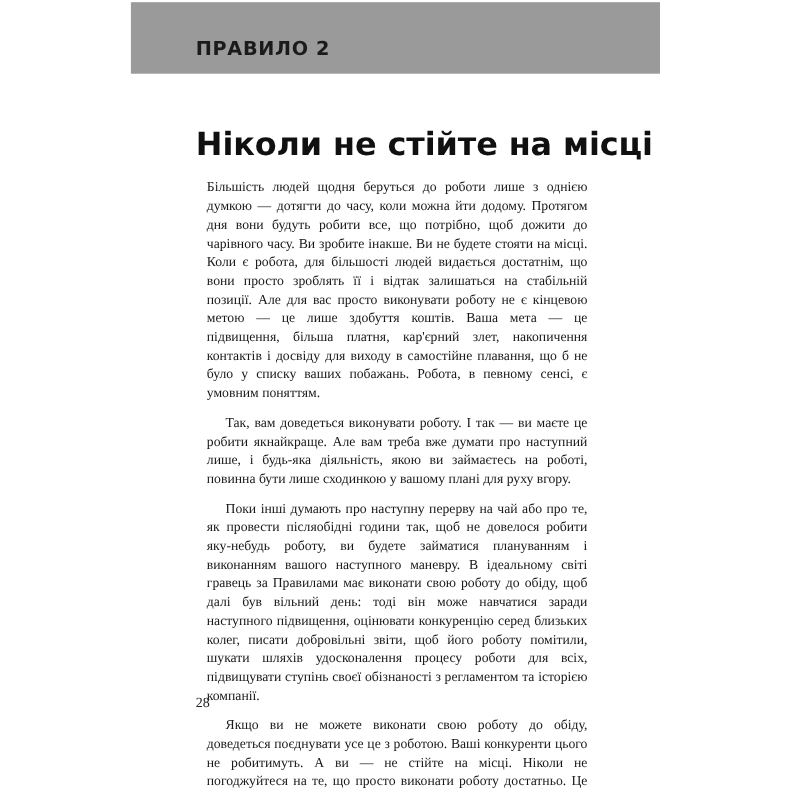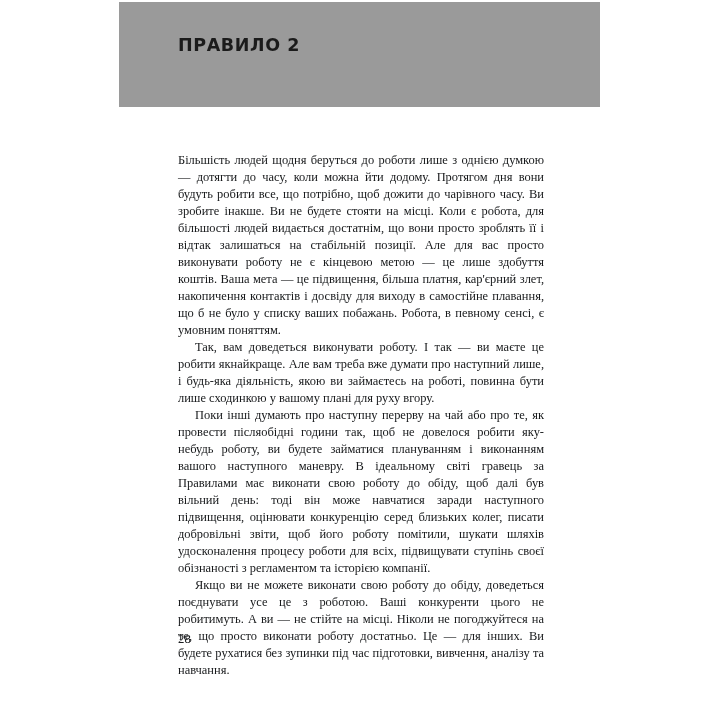--- a/index.html
+++ b/index.html
@@ -15,21 +15,21 @@
     overflow: hidden;
     font-family: "Liberation Serif", "DejaVu Serif", serif;
   }
 
   
   .rule-band {
     position: absolute;
     left: 119px;
     top: 2px;
     width: 481px;
-    height: 105px;
+    height: 65px;
     background: #9a9a9a;
   }
   .rule-band-label {
     position: absolute;
     left: 59px;
     top: 35px;
     font-family: "DejaVu Sans", "Liberation Sans", sans-serif;
     font-size: 17.5px;
     font-weight: 700;
     letter-spacing: 0.6px;
@@ -54,21 +54,21 @@
   }
 
   
   .text-column {
     position: absolute;
     left: 178px;
     top: 152px;
     width: 366px;
   }
   .body-par {
-    margin: 0;
+    margin: 10px;
     font-size: 12.45px;
     line-height: 17.0px;
     color: #16181a;
     text-align: justify;
     text-indent: 17px;
     hyphens: manual;
     -webkit-hyphens: manual;
     word-spacing: 0px;
   }
   .body-par.first {
@@ -87,20 +87,21 @@
 </style>
 </head>
 <body>
 
 <div class="page">
 
   <div class="rule-band">
     <div class="rule-band-label">ПРАВИЛО 2</div>
   </div>
 
+  <h1 class="chapter-title">Ніколи не стійте на місці</h1>
 
   <div class="text-column">
     <p class="body-par first">Більшість людей щодня беруться до роботи лише з однією думкою — дотягти до часу, коли можна йти додому. Протягом дня вони будуть робити все, що потрібно, щоб дожити до чарівного часу. Ви зробите інакше. Ви не будете стояти на місці. Коли є робота, для більшості людей видається достатнім, що вони просто зроблять її і відтак залишаться на стабільній позиції. Але для вас просто виконувати роботу не є кінцевою метою — це лише здобуття коштів. Ваша мета — це підвищення, більша платня, кар'єрний злет, накопичення контактів і досвіду для виходу в самостійне плавання, що б не було у списку ваших побажань. Робота, в певному сенсі, є умовним поняттям.</p>
     <p class="body-par">Так, вам доведеться виконувати роботу. І так — ви маєте це робити якнайкраще. Але вам треба вже думати про наступний лише, і будь-яка діяльність, якою ви займаєтесь на роботі, повинна бути лише сходинкою у вашому плані для руху вгору.</p>
     <p class="body-par">Поки інші думають про наступну перерву на чай або про те, як провести післяобідні години так, щоб не довелося робити яку-небудь роботу, ви будете займатися плануванням і виконанням вашого наступного маневру. В ідеальному світі гравець за Правилами має виконати свою роботу до обіду, щоб далі був вільний день: тоді він може навчатися заради наступного підвищення, оцінювати конкуренцію серед близьких колег, писати добровільні звіти, щоб його роботу помітили, шукати шляхів удосконалення процесу роботи для всіх, підвищувати ступінь своєї обізнаності з регламентом та історією компанії.</p>
     <p class="body-par">Якщо ви не можете виконати свою роботу до обіду, доведеться поєднувати усе це з роботою. Ваші конкуренти цього не робитимуть. А ви — не стійте на місці. Ніколи не погоджуйтеся на те, що просто виконати роботу достатньо. Це — для інших. Ви будете рухатися без зупинки під час підготовки, вивчення, аналізу та навчання.</p>
   </div>
 
   <div class="folio">28</div>
 

